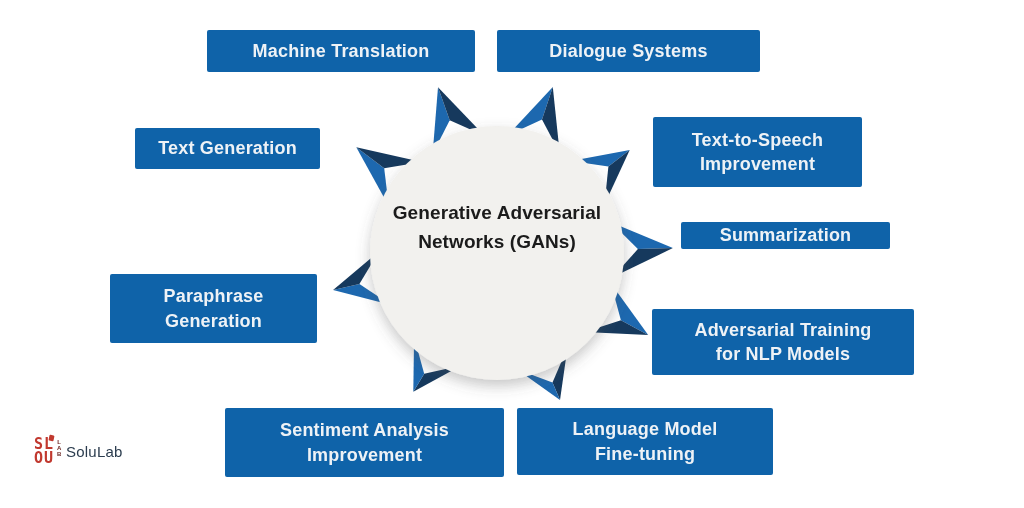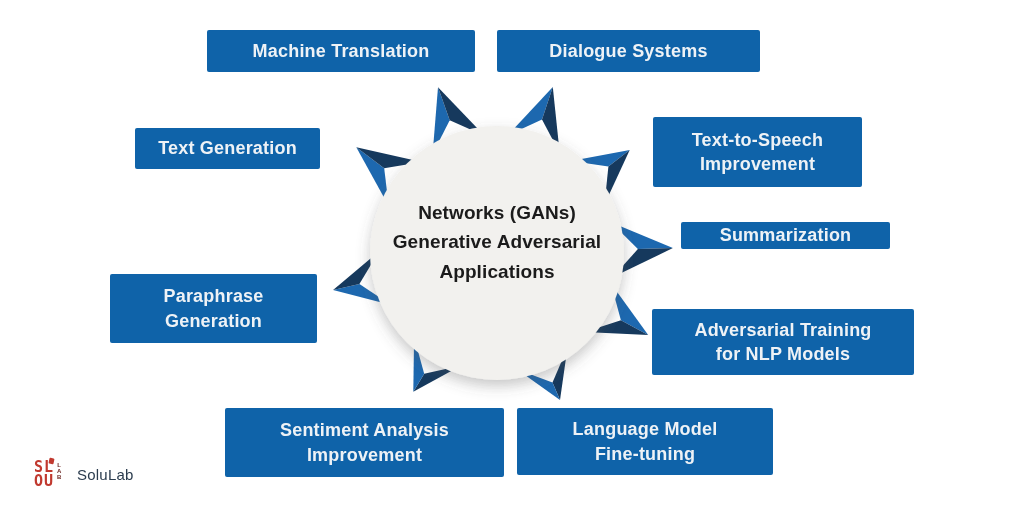--- a/index.html
+++ b/index.html
@@ -26,21 +26,21 @@
   .pos-machine-translation{left:207px;top:30px;width:268px;height:42px;}
   .pos-dialogue-systems{left:497px;top:30px;width:263px;height:42px;}
   .pos-text-generation{left:135px;top:128px;width:185px;height:41px;}
   .pos-text-to-speech-conversion{left:653px;top:117px;width:209px;height:70px;}
   .pos-summarization{left:681px;top:222px;width:209px;height:27px;}
   .pos-paraphrase-generation{left:110px;top:274px;width:207px;height:69px;}
   .pos-adversarial-training-for-nlp-models{left:652px;top:309px;width:262px;height:66px;}
   .pos-sentiment-analysis-improvement{left:225px;top:408px;width:279px;height:69px;}
   .pos-language-model-fine-tuning{left:517px;top:408px;width:256px;height:67px;}
   
-  .logo{position:absolute;left:34px;top:461px;display:flex;align-items:center;gap:15px;}
+  .logo{position:absolute;left:34px;top:438px;display:flex;align-items:center;gap:4px;}
   .logo-mark{position:relative;display:flex;align-items:center;gap:2px;}
   .mark-rows{
     display:flex;flex-direction:column;
     font-family:"DejaVu Sans Mono", monospace;font-weight:bold;
     font-size:15px;line-height:.92;letter-spacing:1px;
     color:var(--logo-red,#c1392f);
   }
   .mark-side{
     writing-mode:vertical-rl;text-orientation:upright;
     font-size:6px;font-weight:bold;line-height:1;letter-spacing:0;
@@ -79,23 +79,22 @@
     <polygon points="648.2,335.1 611.0,283.5 620.9,320.3" fill="#1d68af"></polygon>
     <polygon points="648.2,335.1 620.9,320.3 584.7,332.0" fill="#16395d"></polygon>
     <polygon points="413.3,391.7 461.3,365.5 424.2,373.7" fill="#16395d"></polygon>
     <polygon points="413.3,391.7 424.2,373.7 414.1,337.0" fill="#1d68af"></polygon>
     <polygon points="560.0,400.1 567.5,347.6 552.5,382.6" fill="#16395d"></polygon>
     <polygon points="560.0,400.1 552.5,382.6 516.9,369.3" fill="#1d68af"></polygon>
     <circle id="big-circle" cx="497" cy="253" r="127" fill="#f2f1ee" filter="url(#softshadow)"></circle>
 </svg>
 
 <div class="center-title">
+  <div>Generative Adversarial</div>
   <div>Networks (GANs)</div>
-  <div>Generative Adversarial</div>
-  <div>Applications</div>
 </div>
 
 <div class="app-box pos-machine-translation">Machine Translation</div>
 <div class="app-box pos-dialogue-systems">Dialogue Systems</div>
 <div class="app-box pos-text-generation">Text Generation</div>
 <div class="app-box pos-text-to-speech-conversion">Text-to-Speech
 Improvement</div>
 <div class="app-box pos-summarization">Summarization</div>
 <div class="app-box pos-paraphrase-generation">Paraphrase
 Generation</div>

